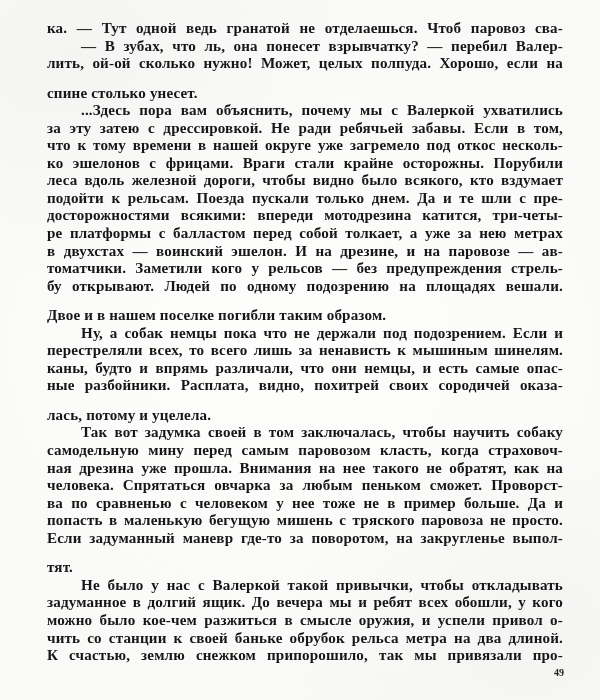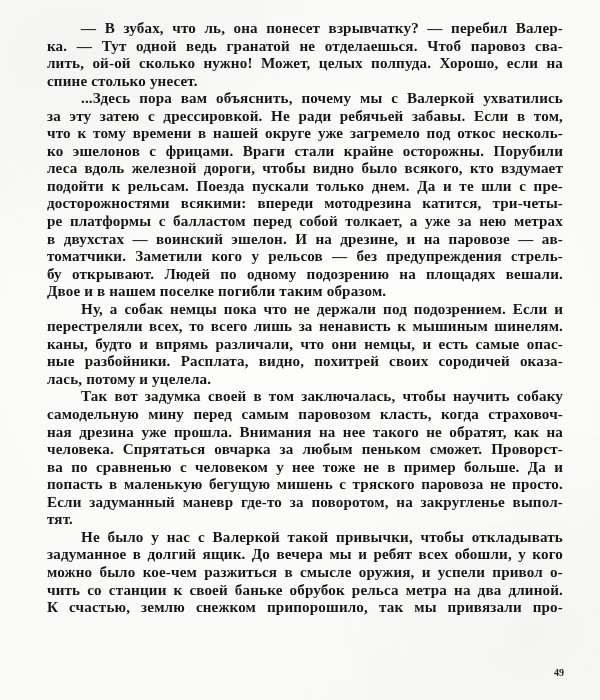--- a/index.html
+++ b/index.html
@@ -60,20 +60,21 @@
   
   .para .ln.j {
     display: block;
     text-align: justify;
     text-align-last: justify;
     white-space: normal;
   }
   .para .ln.last {
     text-align: left;
     text-align-last: left;
+    margin-top: 12px;
   }
 
   .indent {
     display: inline-block;
     width: 34px;
   }
 
   #page-number {
     position: absolute;
     right: 36px;
@@ -87,22 +88,22 @@
 </head>
 <body>
 
 <div id="page">
 
   <div id="paper-grain"></div>
 
   <div id="text-column">
 
     <p class="para">
+      <span class="ln j">ка. — Тут одной ведь гранатой не отделаешься. Чтоб паровоз сва-</span>
       <span class="ln j"><span class="indent"></span><span>— В зубах, что ль, она понесет взрывчатку? — перебил Валер-</span></span>
-      <span class="ln j">ка. — Тут одной ведь гранатой не отделаешься. Чтоб паровоз сва-</span>
       <span class="ln j">лить, ой-ой сколько нужно! Может, целых полпуда. Хорошо, если на</span>
       <span class="ln j last">спине столько унесет.</span>
     </p>
 
 
     <p class="para">
       <span class="ln j"><span class="indent"></span><span>...Здесь пора вам объяснить, почему мы с Валеркой ухватились</span></span>
       <span class="ln j">за эту затею с дрессировкой. Не ради ребячьей забавы. Если в том,</span>
       <span class="ln j">что к тому времени в нашей округе уже загремело под откос несколь-</span>
       <span class="ln j">ко эшелонов с фрицами. Враги стали крайне осторожны. Порубили</span>

